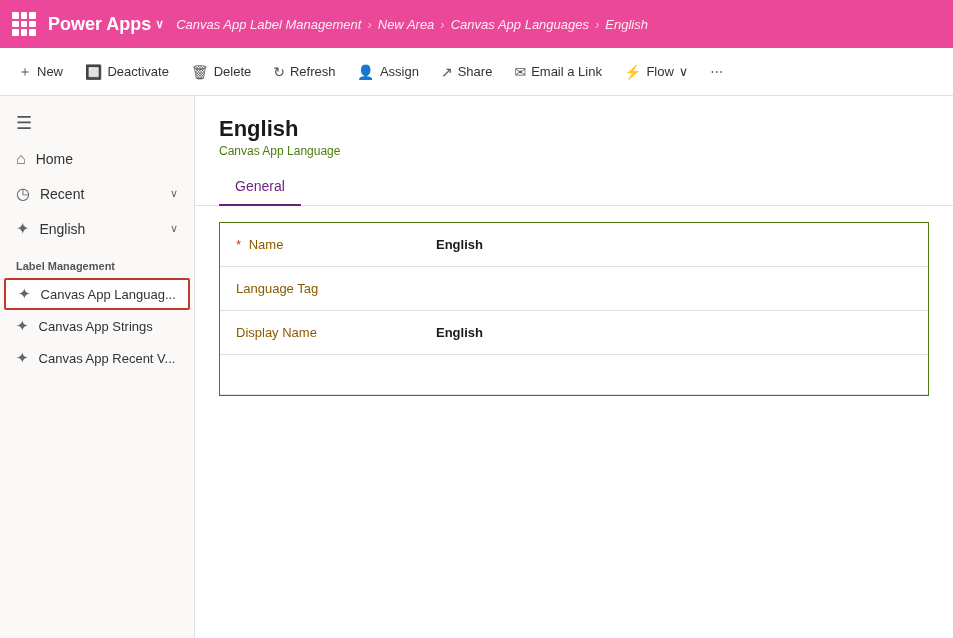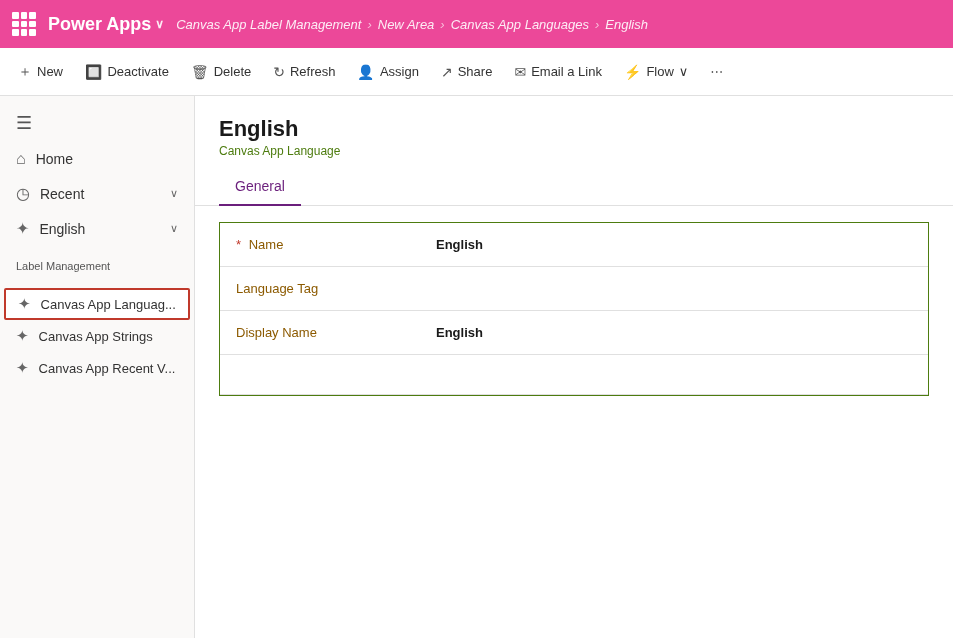--- a/index.html
+++ b/index.html
@@ -76,22 +76,22 @@
       display: block;
     }
     .sidebar-nav-item {
       display: flex; align-items: center; gap: 10px;
       padding: 8px 16px;
       color: #333; cursor: pointer; font-size: 14px;
     }
     .sidebar-nav-icon { font-size: 16px; color: #666; }
     .sidebar-nav-chevron { margin-left: auto; font-size: 11px; color: #666; }
     .sidebar-section-label {
-      padding: 14px 16px 16px;
-      font-size: 11px; font-weight: 400; color: #555;
+      padding: 14px 16px 6px;
+      font-size: 11px; font-weight: 700; color: #555;
       text-transform: none;
     }
     .sidebar-item {
       display: flex; align-items: center; gap: 10px;
       padding: 7px 16px;
       color: #333; cursor: pointer; font-size: 13px;
     }
     .sidebar-item.active {
       border: 2px solid #c0392b;
       background: white;

